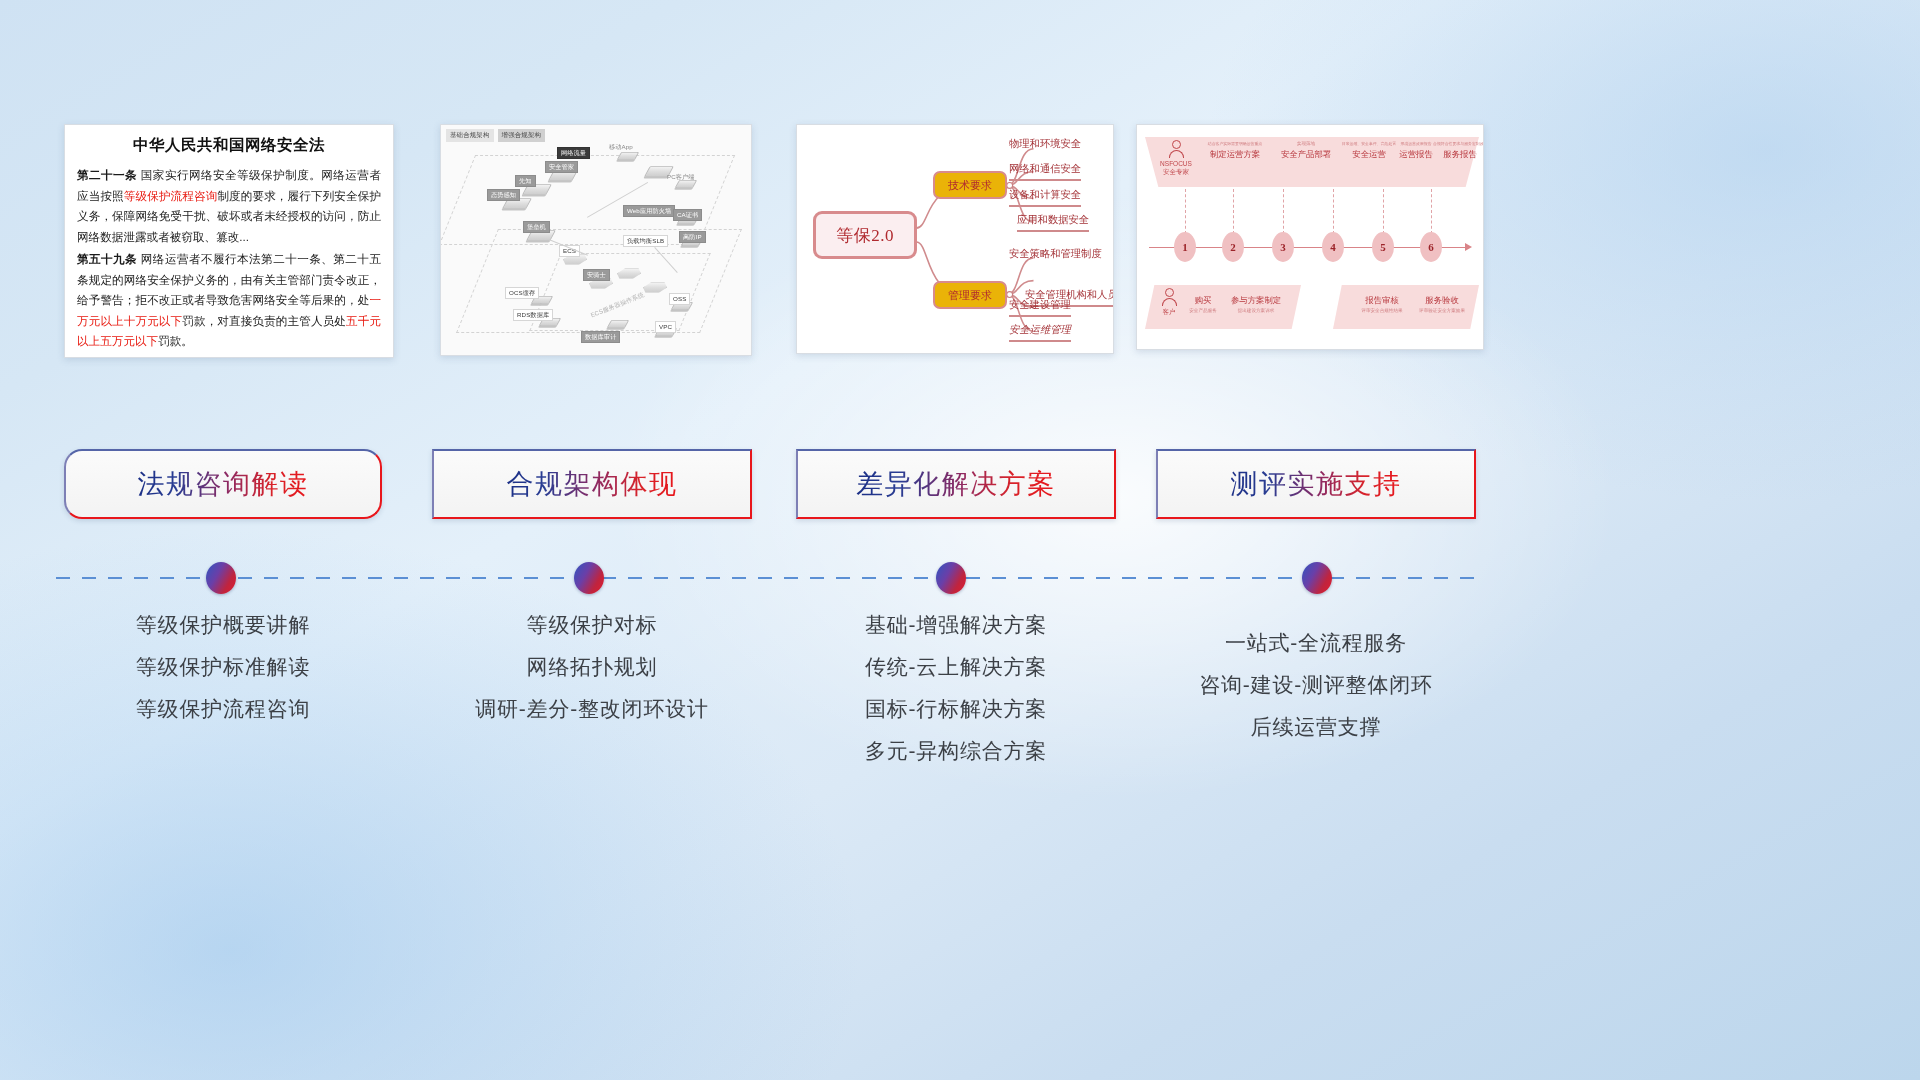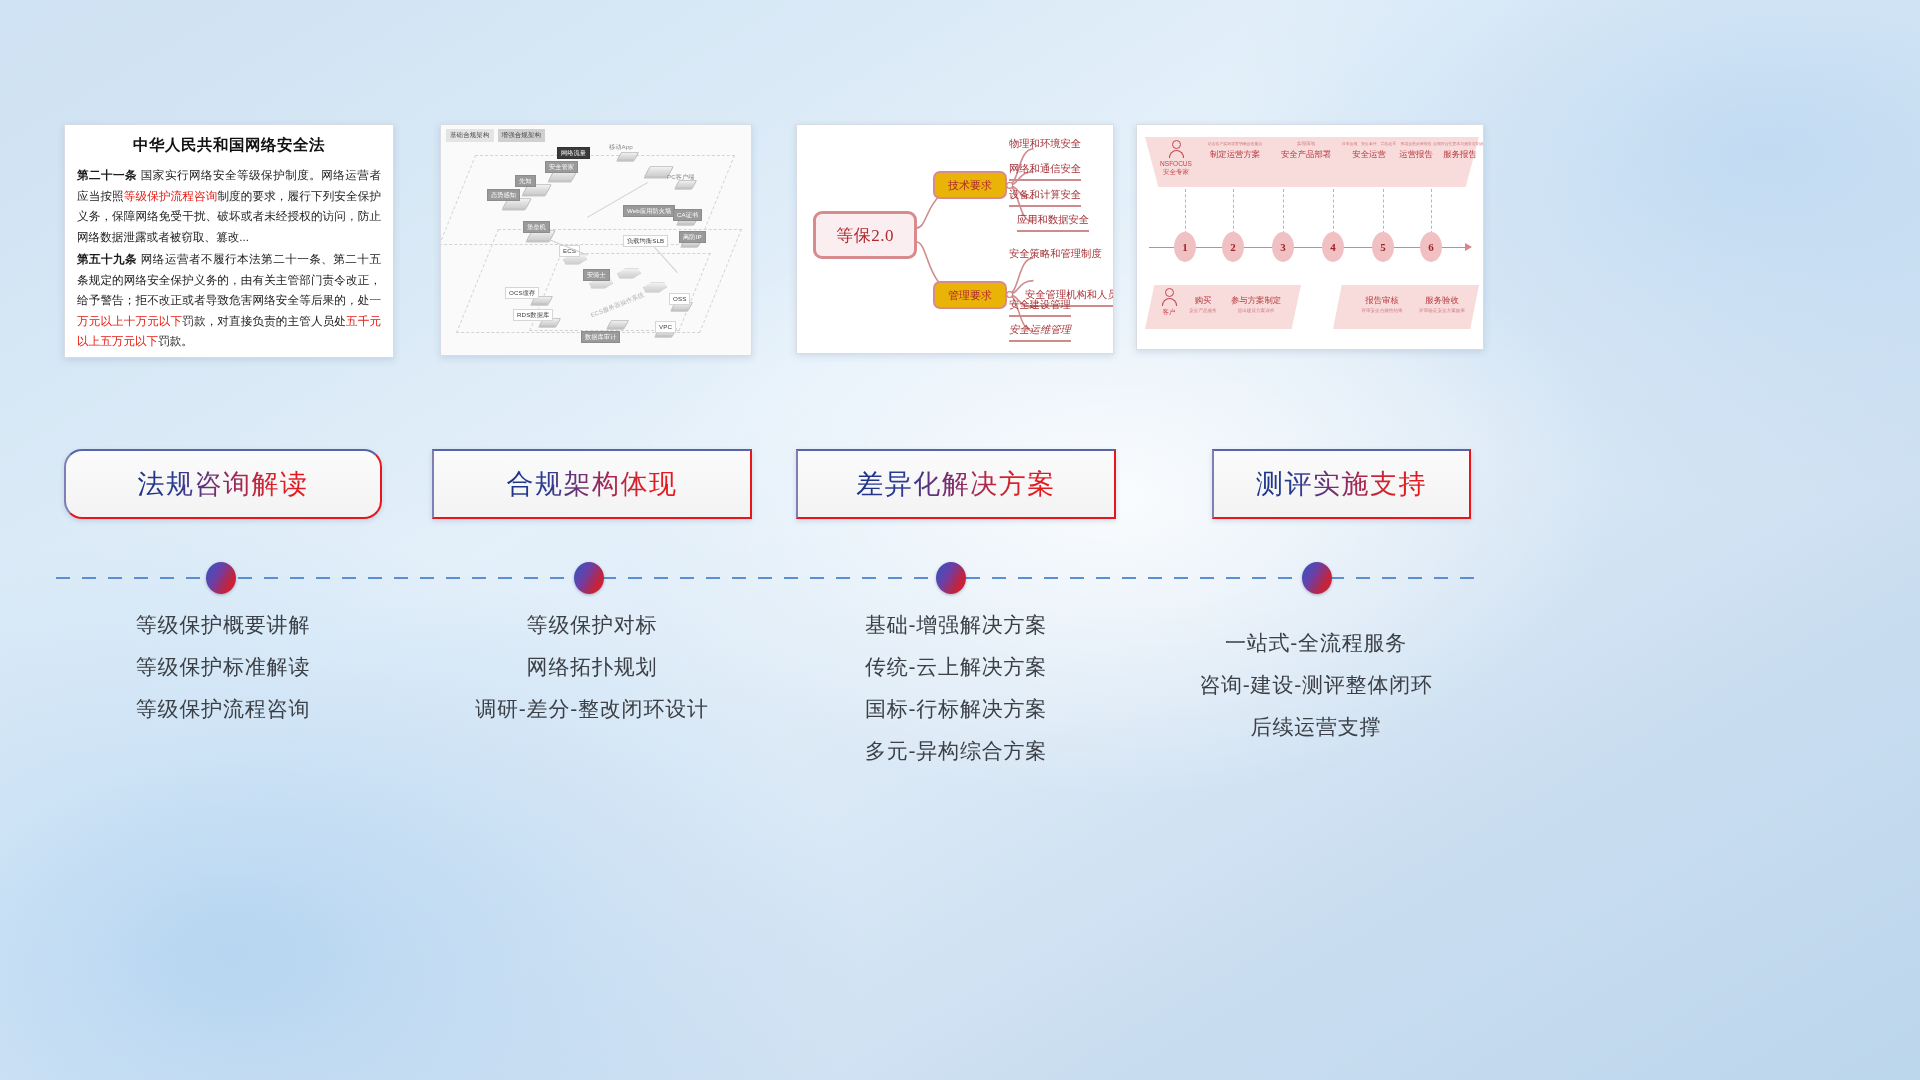--- a/index.html
+++ b/index.html
@@ -220,21 +220,21 @@
     letter-spacing: 1.5px;
     background: linear-gradient(90deg, #1b2f86 0%, #2a3d93 22%, #8d2a63 52%, #d8232a 78%, #e8161b 100%);
     -webkit-background-clip: text;
     background-clip: text;
     color: transparent;
     font-family: "Liberation Sans","DejaVu Sans",sans-serif;
   }
   .tb-1 { left: 64px;   width: 318px; border-radius: 18px; }
   .tb-2 { left: 432px;  width: 320px; }
   .tb-3 { left: 796px;  width: 320px; }
-  .tb-4 { left: 1212px; width: 259px; }
+  .tb-4 { left: 1156px; width: 320px; }
 
   
   .timeline { position: absolute; top: 560px; left: 0; width: 1920px; height: 36px; }
   .tl-line {
     position: absolute; top: 17px; left: 56px; width: 1430px; height: 2px;
     background: repeating-linear-gradient(90deg, #5b8fd4 0px, #5b8fd4 14px, transparent 14px, transparent 26px);
   }
   .tl-dot {
     position: absolute; top: 2px;
     width: 30px; height: 32px; border-radius: 50%;

